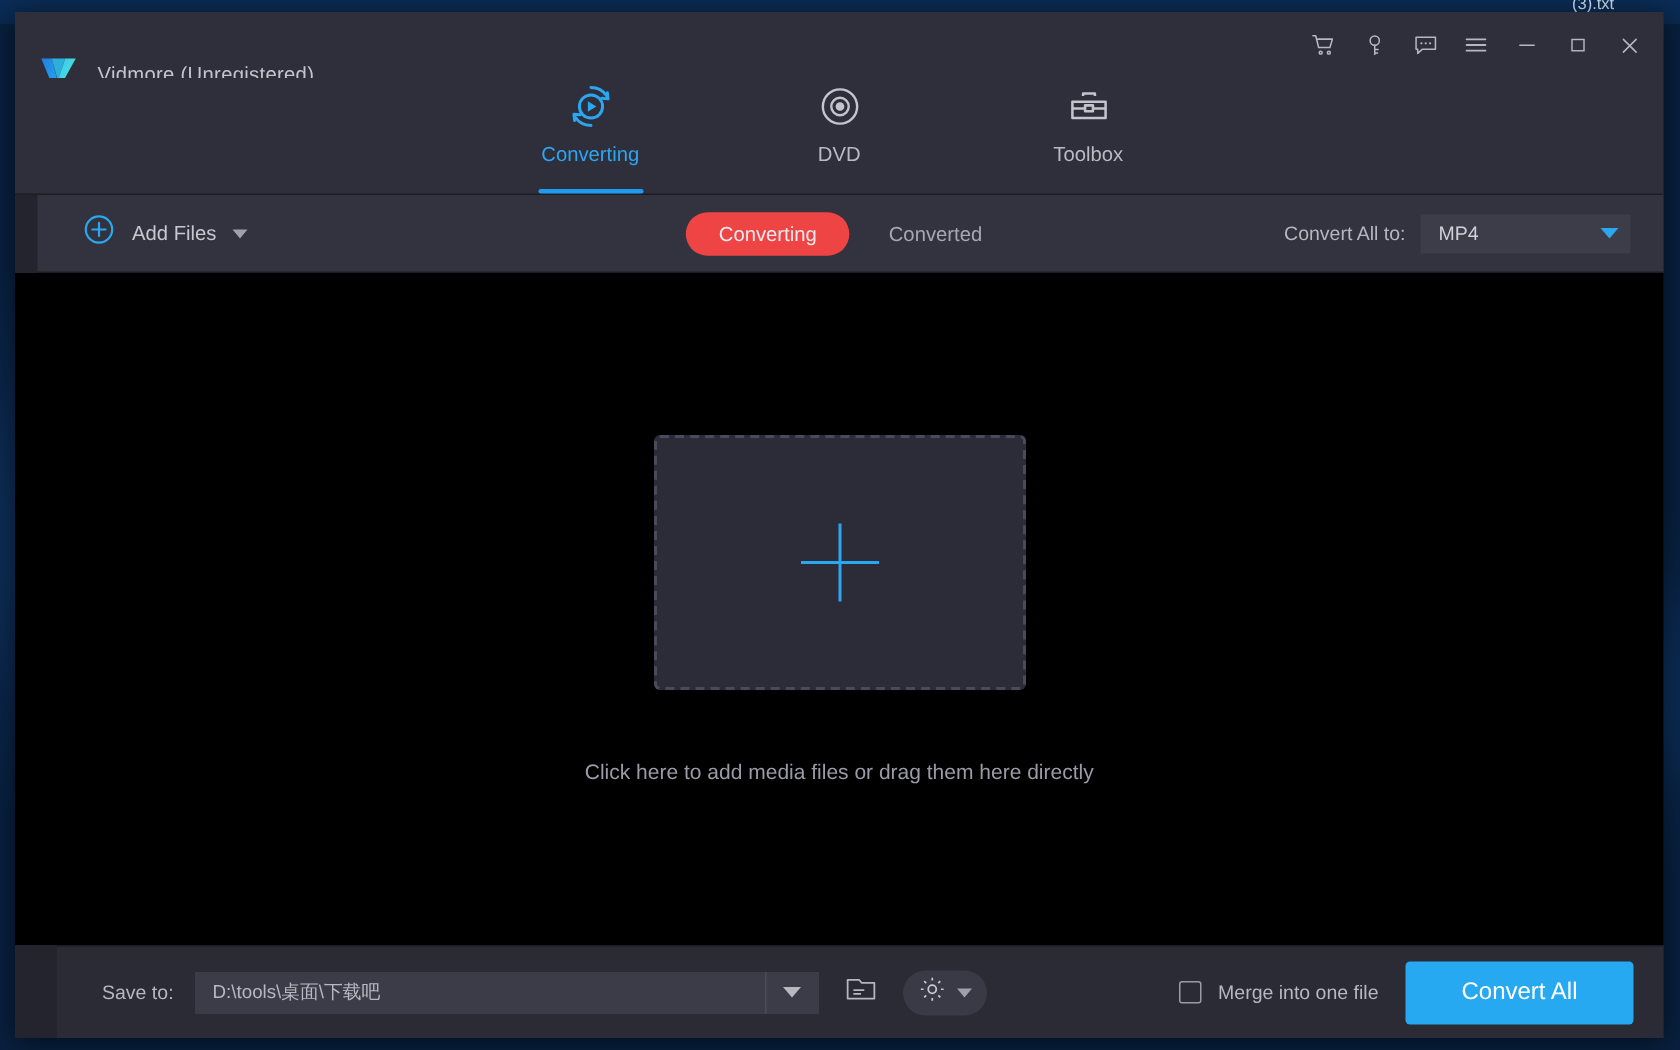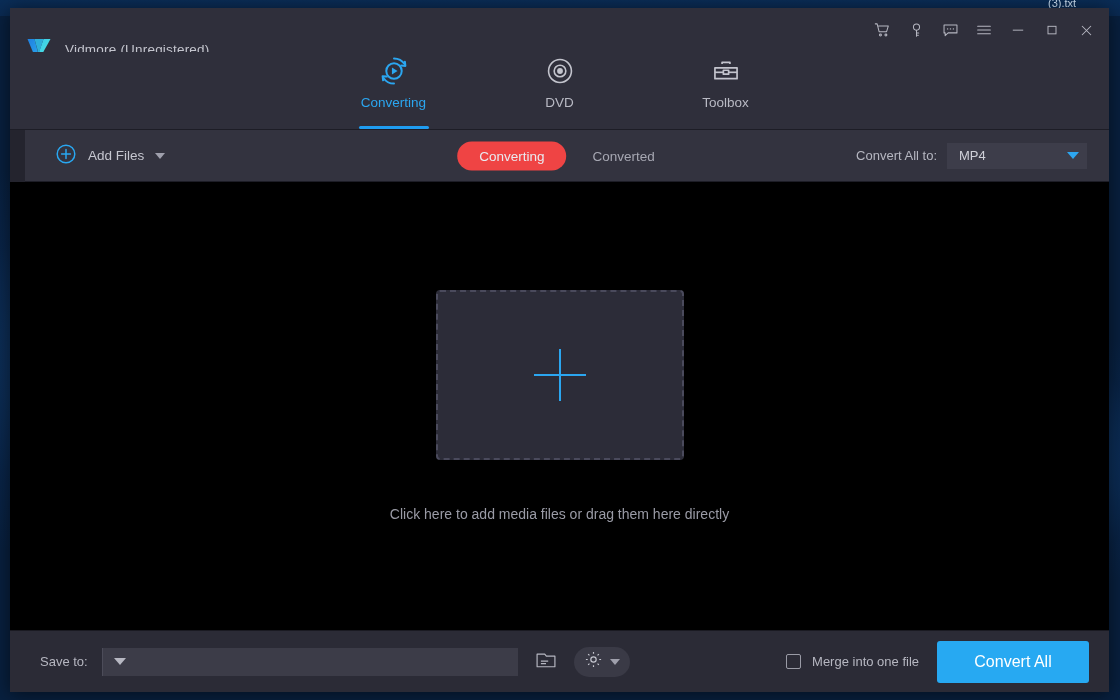--- a/index.html
+++ b/index.html
@@ -192,20 +192,21 @@
   }
 
   
   .bottombar {
     height: 62px; flex: 0 0 62px;
     background: #2b2b36;
     border-top: 1px solid #1a1a22;
     display: flex; align-items: center;
     padding: 0 20px 0 30px;
     gap: 0;
+    margin-left: 28px;
   }
   .saveto-label { font-size: 13px; color: #b6b7c1; margin-right: 14px; }
   .path-box {
     width: 416px; height: 28px;
     background: #3c3c48;
     display: flex; align-items: center;
   }
   .path-val {
     flex: 1 1 auto;
     padding: 0 12px;
@@ -423,20 +424,21 @@
       <span class="plus"></span>
     </div>
     <div class="drop-hint">Click here to add media files or drag them here directly</div>
   </div>
 
   <div class="bottombar">
 
     <span class="saveto-label">Save to:</span>
 
     <div class="path-box">
+      <span class="path-val">D:\tools\桌面\下载吧</span>
       <span class="path-drop">
         <span class="tri"></span>
       </span>
     </div>
 
     <div class="folder-btn">
       <span>
         <svg width="22" height="20" viewBox="0 0 24 22" fill="none" stroke="#b6b7c1" stroke-width="1.3" stroke-linejoin="round">
           <path d="M2.2 4.6h8.4l1.8 2.2h9.4v11.6H2.2z"></path>
           <path d="M6.4 12.2h8M6.4 15h5.6"></path>

